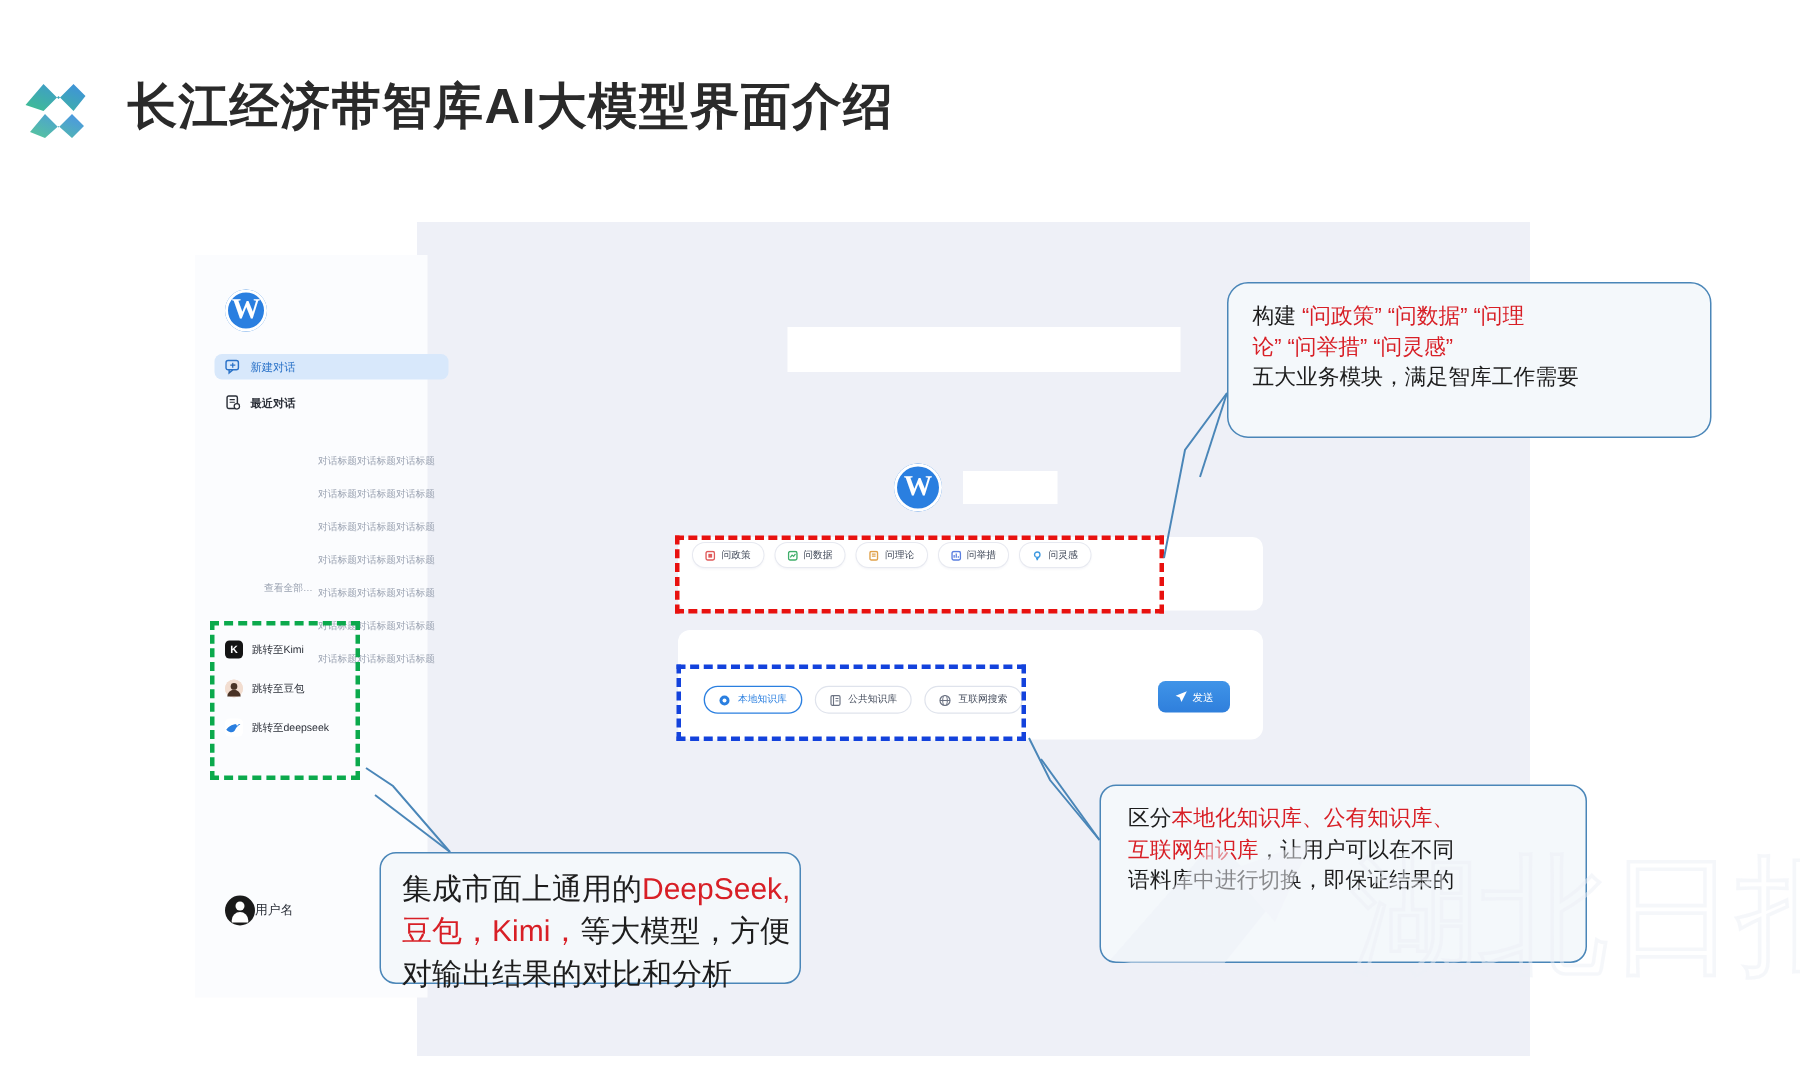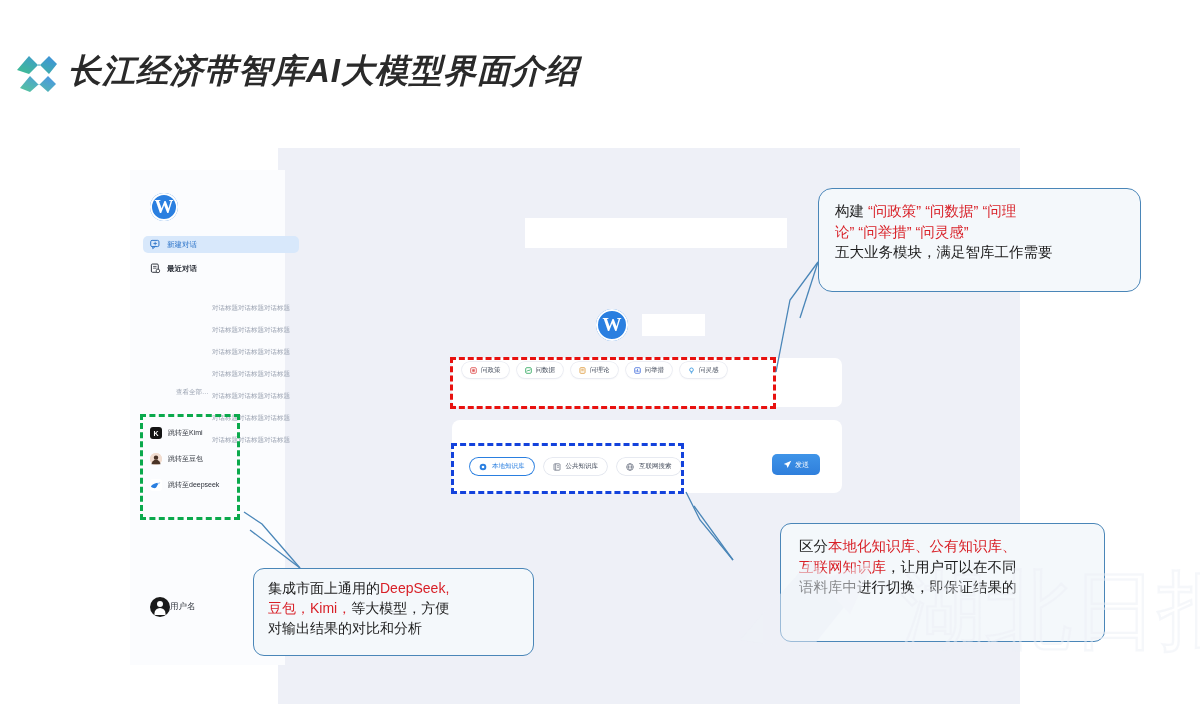--- a/index.html
+++ b/index.html
@@ -2,21 +2,21 @@
 <html><head>
 <meta charset="utf-8">
 <style>
   html,body{margin:0;padding:0;}
   body{
     width:1200px;height:726px;background:#ffffff;position:relative;overflow:hidden;
     font-family:"Liberation Sans","DejaVu Sans",sans-serif;
   }
 
   
-  .slide-header{position:absolute;left:14px;top:48px;display:flex;align-items:flex-end;gap:8px;font-style:italic;}
+  .slide-header{position:absolute;left:14px;top:48px;display:flex;align-items:flex-end;gap:25px;}
   .brand-logo{width:46px;height:46px;position:relative;flex:0 0 auto;}
   .slide-title{
     font-size:33px;font-weight:bold;color:#2a2a2a;letter-spacing:1px;white-space:nowrap;
   }
 
   
   .mock-panel{
     position:absolute;left:278px;top:148px;width:742px;height:556px;
     background:#eef0f7;
   }
@@ -103,22 +103,22 @@
 
   
   .callout{
     position:absolute;box-sizing:border-box;border:1.3px solid #4a86b8;border-radius:11px;
     background:#f4f8fb;color:#1d1d1d;
   }
   .callout .line{white-space:nowrap;}
   .r{color:#d81f26;}
 
   .co-top{left:818px;top:188px;width:323px;height:104px;padding:12px 14px 0 16px;font-size:14.5px;line-height:1.42;border-radius:14px;}
-  .co-bot-right{left:733px;top:523px;width:325px;height:119px;padding:12px 14px 0 18px;font-size:14.5px;line-height:1.42;margin-left:47px;}
-  .co-bot-left{left:253px;top:568px;width:281px;height:88px;padding:10px 12px 0 14px;font-size:14px;line-height:1.42;}
+  .co-bot-right{left:733px;top:523px;width:325px;height:119px;padding:12px 14px 0 18px;font-size:14.5px;line-height:1.42;}
+  .co-bot-left{left:253px;top:568px;width:281px;height:88px;padding:10px 12px 0 14px;font-size:20px;line-height:1.42;}
 
   .leader{position:absolute;overflow:visible;pointer-events:none;}
 
   
   .watermark{position:absolute;left:700px;top:520px;width:500px;height:206px;pointer-events:none;}
 </style>
 </head>
 <body>
 
 <div class="slide-header">

